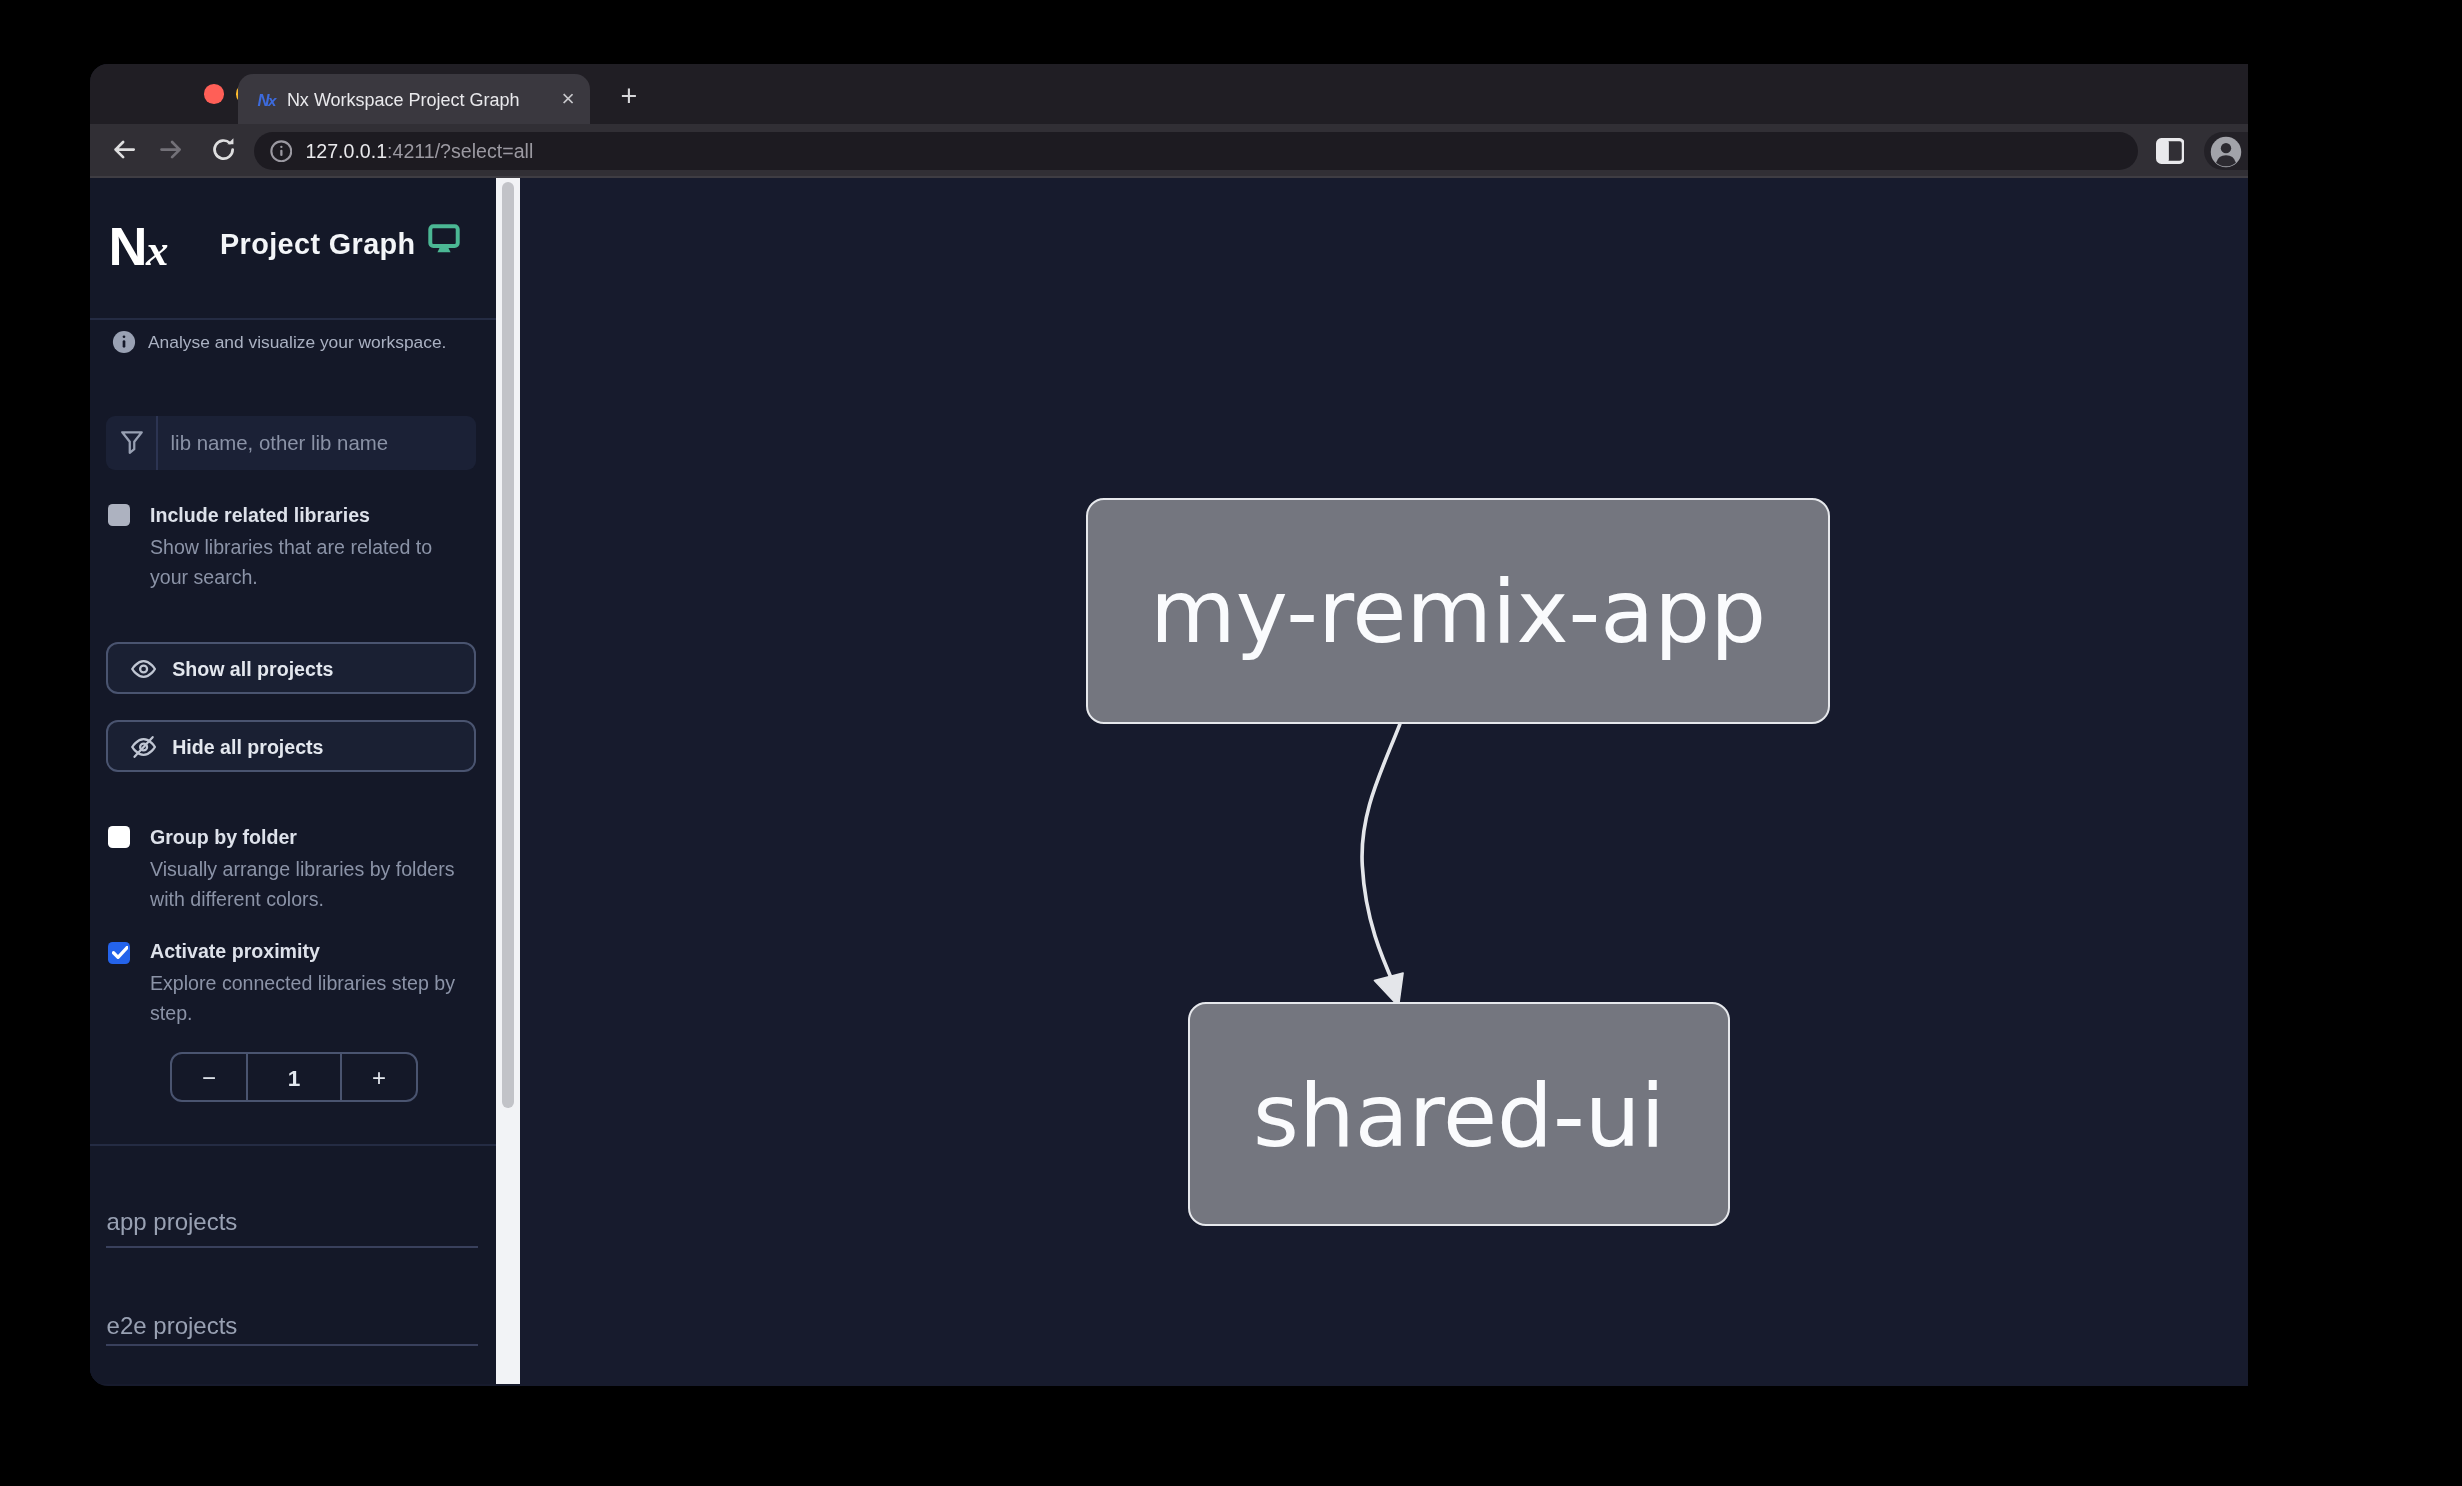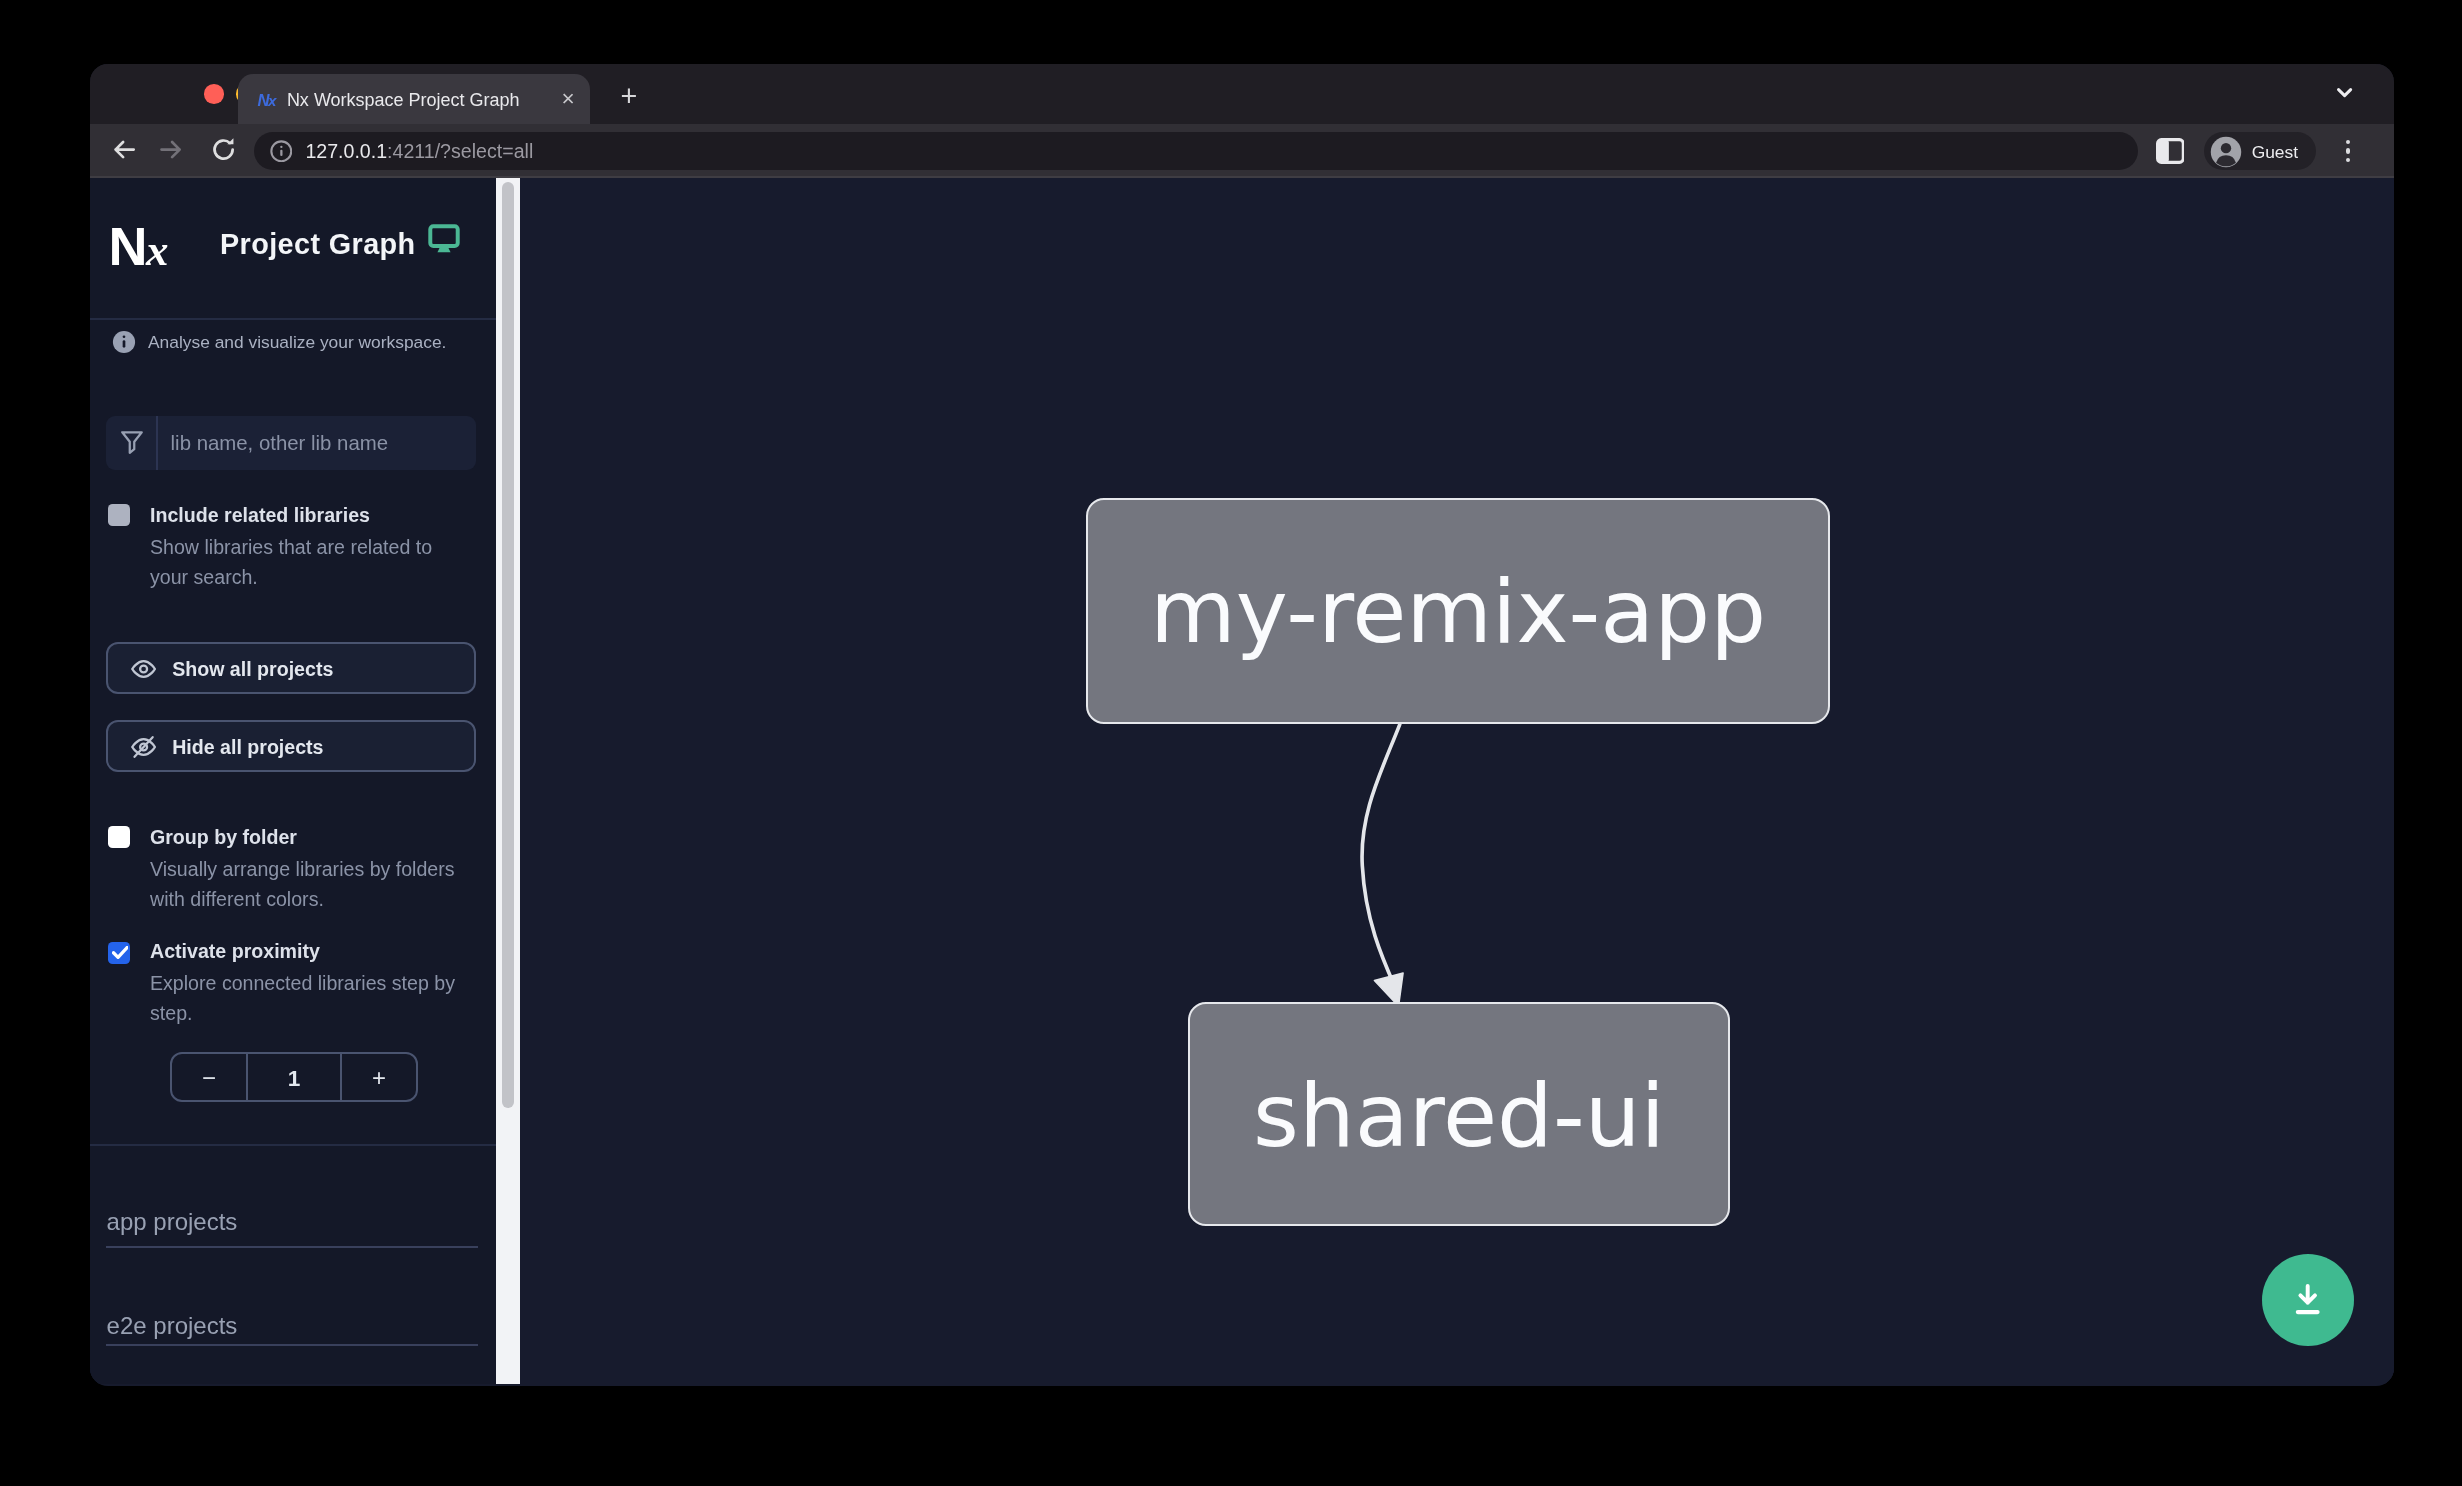--- a/index.html
+++ b/index.html
@@ -1,17 +1,17 @@
 <!DOCTYPE html>
 <html style="font-size:12px"><head>
 <meta charset="utf-8">
 <style>
   * { margin:0; padding:0; box-sizing:border-box; }
   html,body { background:#000; }
-  .viewport { position:relative; width:2462px; height:1487px; background:#000; overflow:hidden; font-family:"Liberation Sans", sans-serif; }
+  .viewport { position:relative; width:2248px; height:1487px; background:#000; overflow:hidden; font-family:"Liberation Sans", sans-serif; }
   .stage { position:absolute; left:0; top:0; width:1231px; height:743px; transform:scale(2); transform-origin:0 0; }
 
   
   .window { position:absolute; left:45px; top:32px; width:1152px; height:661px; border-radius:9px; overflow:hidden; background:#171b2d; }
 
   
   .tabstrip { position:relative; height:30px; background:#201e24; }
   .traffic { position:absolute; top:9.8px; width:9.8px; height:9.8px; border-radius:50%; }
   .t-red   { left:57px;  background:#ff5f57; }
   .t-yellow{ left:73px;  background:#febc2e; }

